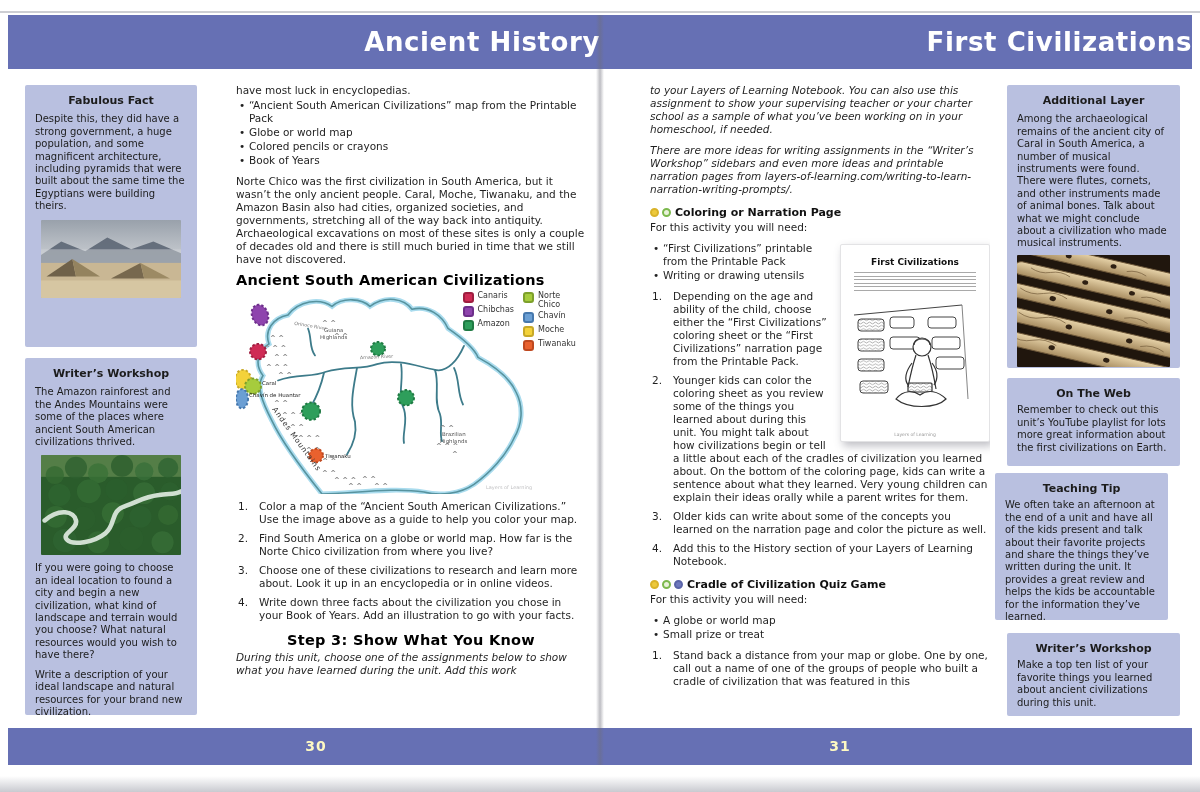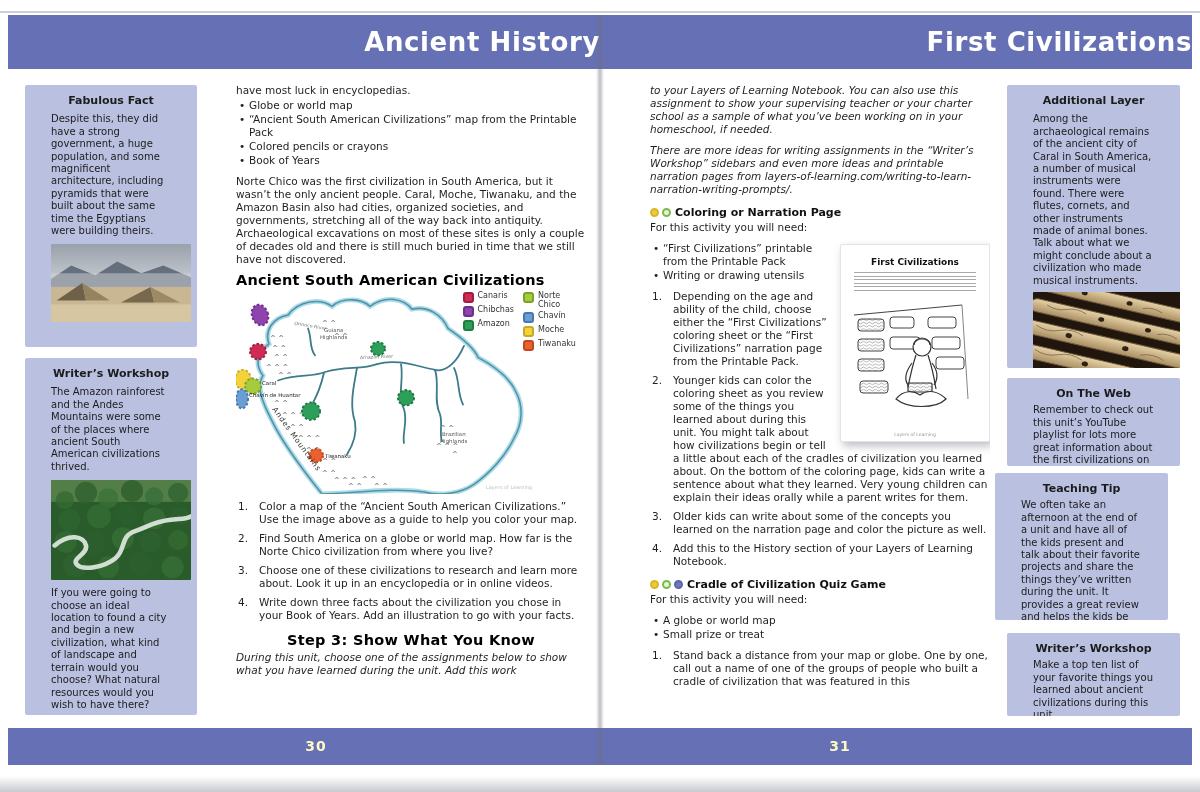--- a/index.html
+++ b/index.html
@@ -15,21 +15,21 @@
   .banner .half { flex:1; display:flex; align-items:center; justify-content:flex-end; }
   .banner-title { color:#fff; font-size:26px; font-weight:bold; letter-spacing:.6px; }
   .footer { position:absolute; left:8px; right:8px; top:728px; height:37px; }
   .pagenum { position:absolute; top:10px; width:40px; text-align:center;
     color:#fef9c3; font-weight:bold; font-size:14px; letter-spacing:1px; }
   .pn-left { left:288px; } .pn-right { left:812px; }
   .spine { position:absolute; top:15px; height:750px; left:596px; width:8px; z-index:6;
     background:linear-gradient(to right, rgba(0,0,0,0), rgba(110,110,122,.45) 50%, rgba(0,0,0,0)); }
 
   
-  .sbox { position:absolute; border-radius:2px; padding:8px 26px;
+  .sbox { position:absolute; border-radius:2px; padding:8px 10px;
     font-size:10px; line-height:12.4px; color:#1c1c1c; overflow:hidden; }
   .sbox h5 { text-align:center; font-size:11px; margin:2px 0 6px; font-weight:bold; }
   .sbox p { margin:0 0 7px; }
   .photo { display:block; margin:2px auto 0; border-radius:1px; }
 
   .box-ff  { left:25px;  top:85px;  width:172px; height:262px; }
   .box-wwl { left:25px;  top:358px; width:172px; height:357px; }
   .box-al  { left:1007px; top:85px; width:173px; height:283px; }
   .box-otw { left:1007px; top:378px; width:173px; height:88px; }
   .box-tt  { left:995px; top:473px; width:173px; height:147px; }
@@ -146,22 +146,22 @@
       <path d="M 4,72 C 20,58 36,62 38,72 C 40,82 22,86 28,93 C 34,100 58,96 70,86 C 82,76 74,62 92,56 C 106,51 112,46 128,44 C 138,42 146,44 152,40" fill="none" stroke="#d9e6da" stroke-width="5" stroke-linecap="round" opacity=".95"></path>
     </svg>
     <p>If you were going to choose an ideal location to found a city and begin a new civilization, what kind of landscape and terrain would you choose? What natural resources would you wish to have there?</p>
     <p>Write a description of your ideal landscape and natural resources for your brand new civilization.</p>
   </div>
 
   <div class="col colL">
     <p style="margin-bottom:2px">have most luck in encyclopedias.</p>
     <ul class="blist">
 
-    <li><span>Globe or world map</span></li>
-        <li><span>“Ancient South American Civilizations” map from the Printable Pack</span></li>
+    <li><span>“Ancient South American Civilizations” map from the Printable Pack</span></li>
+        <li><span>Globe or world map</span></li>
         <li><span>Colored pencils or crayons</span></li>
         <li><span>Book of Years</span></li>
       </ul>
     <p>Norte Chico was the first civilization in South America, but it wasn’t the only ancient people. Caral, Moche, Tiwanaku, and the Amazon Basin also had cities, organized societies, and governments, stretching all of the way back into antiquity. Archaeological excavations on most of these sites is only a couple of decades old and there is still much buried in time that we still have not discovered.</p>
 
     <figure class="mapfig" style="margin:8px 0 6px">
       <div class="map-title">Ancient South American Civilizations</div>
       <div class="map-canvas">
         <svg width="350" height="204" viewBox="0 0 350 212" preserveAspectRatio="none">
           <path d="M 86,212 C 66,186 46,158 36,136 C 26,116 20,100 27,89 C 18,77 22,63 33,56 C 28,42 37,29 52,26 C 63,11 84,8 96,17 C 107,7 126,9 134,17 C 150,5 168,9 176,20 C 192,16 206,26 212,40 C 226,50 238,60 242,70 C 260,80 274,92 280,106 C 288,122 286,140 278,154 C 270,172 254,190 238,202 C 224,212 204,214 188,210 C 158,205 120,211 86,212 Z" fill="#ffffff" stroke="#aadcee" stroke-width="5"></path>

